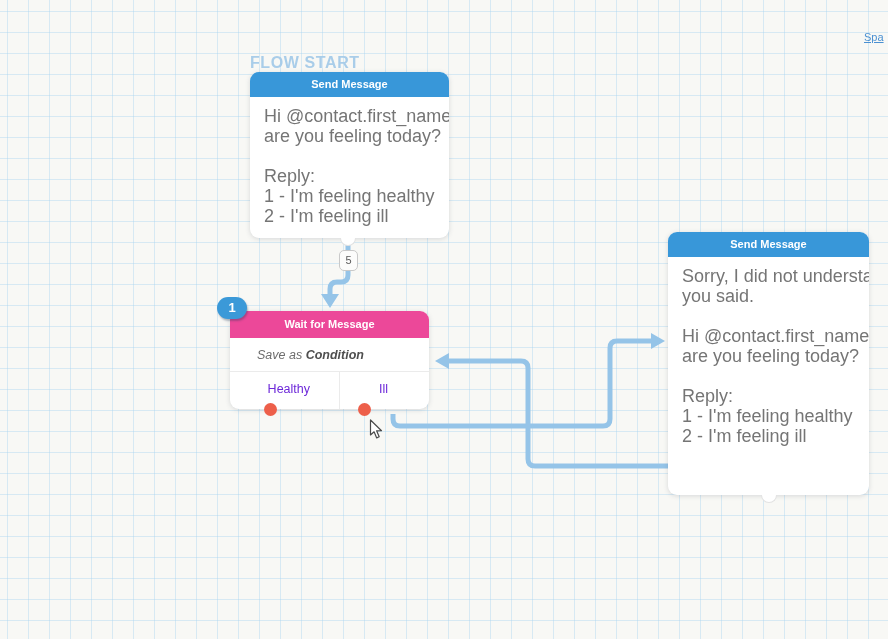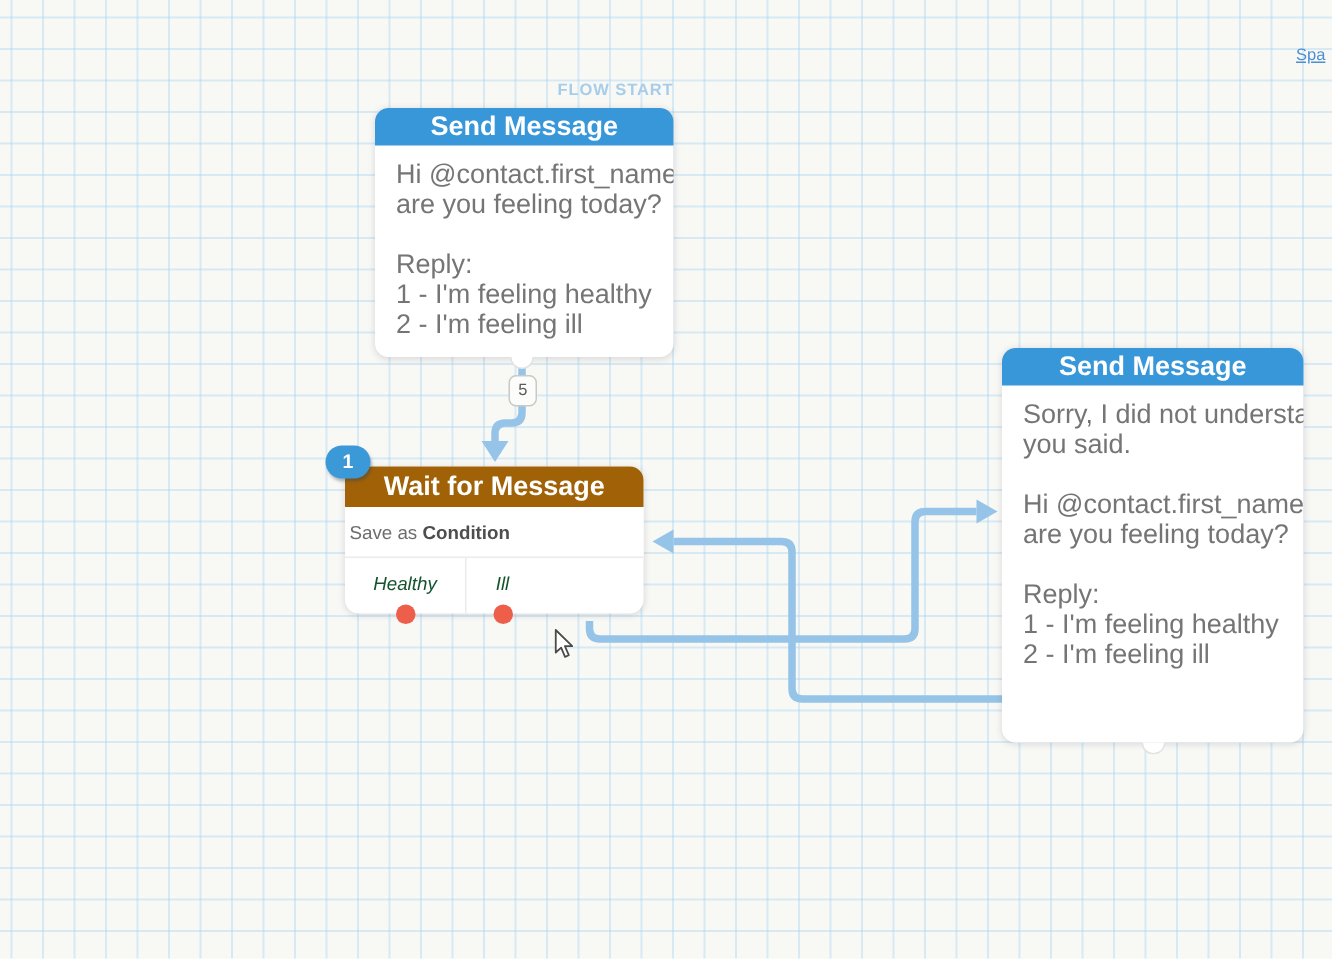--- a/index.html
+++ b/index.html
@@ -29,42 +29,42 @@
   .node {
     position: absolute;
     background: #ffffff;
     border-radius: 9px;
     box-shadow: 0 1px 5px rgba(60, 70, 90, 0.18);
     z-index: 2;
   }
   .node-header {
     color: #ffffff;
     font-weight: bold;
-    font-size: 18px;
+    font-size: 11px;
     text-align: center;
     border-radius: 9px 9px 0 0;
   }
   .header-blue   { background: #3897d9; line-height: 25px; height: 25px; }
-  .header-slate  { background: #a16207; line-height: 27px; height: 27px; }
+  .header-slate  { background: #ec4899; line-height: 27px; height: 27px; }
 
   .msg-body {
     color: #757575;
     font-size: 18px;
     line-height: 20px;
     padding: 9px 14px;
     white-space: pre;
     overflow: hidden;
   }
 
   .flow-start {
     position: absolute;
     left: 250px; top: 54px; width: 199px;
-    text-align: right;
+    text-align: left;
     color: #a9cde9;
-    font-size: 11px;
+    font-size: 16px;
     font-weight: bold;
     letter-spacing: 0.6px;
     z-index: 2;
   }
 
   .lang-link {
     position: absolute;
     left: 864px; top: 31px;
     color: #4a90d2;
     font-size: 11px;
@@ -98,38 +98,38 @@
     font-weight: bold;
     line-height: 22px;
     text-align: center;
     z-index: 4;
     box-shadow: 1px 2px 2px rgba(40, 60, 90, 0.35);
   }
 
   .save-row {
     height: 34px;
     line-height: 34px;
-    padding-left: 3px;
+    padding-left: 27px;
     font-size: 12.5px;
     color: #6d6d6d;
     border-bottom: 1px solid #ebebeb;
     background: #ffffff;
+    font-style: italic;
   }
   .save-row b { color: #4e4e4e; }
 
   .cat-row { display: flex; height: 37px; }
   .cat-cell {
     position: relative;
-    text-align: center;
+    text-align: right;
     font-size: 12.5px;
-    color: #14532d;
+    color: #6d28d9;
     line-height: 34px;
-    font-style: italic;
-  }
-  .cat-cell + .cat-cell { border-left: 1px solid #ebebeb; }
+  }
+  .cat-cell + .cat-cell { border-left: 1px solid #ebebeb; margin-left: 29px; }
 
   .activity-dot {
     position: absolute;
     left: 50%; bottom: -7px;
     width: 13px; height: 13px;
     margin-left: -6.5px;
     border-radius: 50%;
     background: #ed5f4a;
     z-index: 5;
   }

